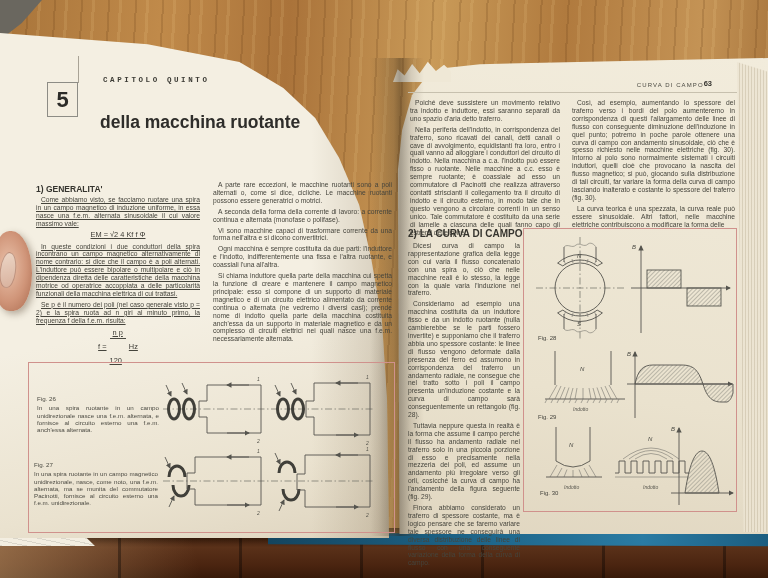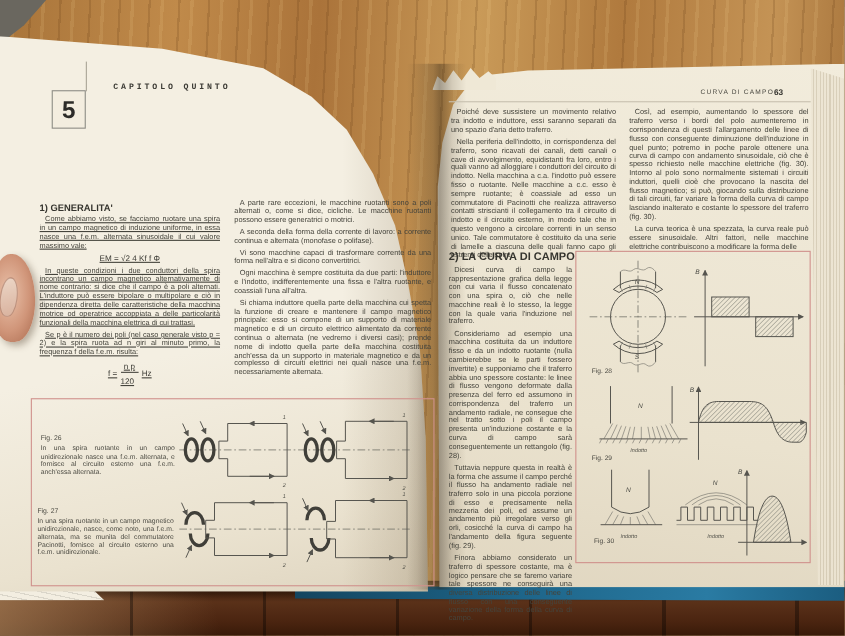--- a/index.html
+++ b/index.html
@@ -65,26 +65,26 @@
   .ch-tick{left:78px;top:56px;width:1px;height:27px;background:#a9a396;}
   .ch-label{left:103px;top:76px;font-size:7.5px;font-weight:bold;letter-spacing:2.6px;color:#3c3b35;font-family:Liberation Mono, monospace;}
   .title{left:100px;top:112px;width:300px;font-size:17.5px;line-height:20.5px;font-weight:bold;color:#2e2d2a;}
   .sec-head{font-size:8.5px;font-weight:bold;color:#35342e;text-align:center;}
   .col{font-size:6.7px;line-height:7.9px;text-align:justify;}
   .col p{margin:0 0 3px 0;text-indent:5px;}
   .formula{text-align:center;font-size:7.4px;margin:3px 0 4px 0;color:#3a3933;}
   .formula2{display:flex;align-items:center;justify-content:center;gap:3px;margin:4px 0;font-size:7.4px;color:#3a3933;}
   .frac{display:inline-block;}
   .frac .num{display:block;border-bottom:.8px solid #4a4942;padding:0 3px 1px;}
-  .frac .den{display:block;padding-top:4px;}
+  .frac .den{display:block;padding-top:18px;}
   .figpanel{border:1px solid #d0918c;}
   .figcap{font-size:6.2px;line-height:7.3px;text-align:justify;color:#4b4a42;}
   .figcap .flab{display:block;margin-bottom:2px;text-align:left;}
   .runhead{left:590px;top:79px;width:122px;display:flex;justify-content:flex-end;
-    align-items:center;}
+    align-items:flex-end;}
   .runhead .rh{font-size:6px;letter-spacing:1.1px;color:#4b4a42;}
   .runhead .pn{font-size:7.5px;font-weight:bold;color:#33322d;}
   .head-rule{left:408px;top:92px;width:329px;height:1px;background:#c7c0ae;}
   .figlbl{font-size:6px;color:#45443e;}
 
   
   svg{position:absolute;overflow:visible;}
   .cl{stroke:#6d6d66;stroke-width:.7;stroke-dasharray:7 2.5 1.5 2.5;fill:none;}
   .ln{stroke:#55544e;stroke-width:.9;fill:none;}
   .thin{stroke:#77766e;stroke-width:.6;fill:none;}
@@ -122,20 +122,21 @@
   <div class="gutter"></div>
 
   <div class="content">
 
     <div class="abs ch-tick"></div>
     <div class="abs ch-box">
       <span>5</span>
     </div>
     <div class="abs ch-label">CAPITOLO QUINTO</div>
     <div class="abs title">
+      <div>della macchina ruotante</div>
     </div>
 
     <div class="abs sec-head" style="left:36px;top:184px;">1) GENERALITA'</div>
 
     <div class="abs col" style="left:36px;top:196px;width:164px;text-decoration:underline;">
       <p>Come abbiamo visto, se facciamo ruotare una spira in un campo magnetico di induzione uniforme, in essa nasce una f.e.m. alternata sinusoidale il cui valore massimo vale:</p>
       <div class="formula">EM = √2 4 Kf f Φ</div>
       <p>In queste condizioni i due conduttori della spira incontrano un campo magnetico alternativamente di nome contrario: si dice che il campo è a poli alternati. L'induttore può essere bipolare o multipolare e ciò in dipendenza diretta delle caratteristiche della macchina motrice od operatrice accoppiata a delle particolarità funzionali della macchina elettrica di cui trattasi.</p>
       <p>Se p è il numero dei poli (nel caso generale visto p = 2) e la spira ruota ad n giri al minuto primo, la frequenza f della f.e.m. risulta:</p>
       <div class="formula2">

